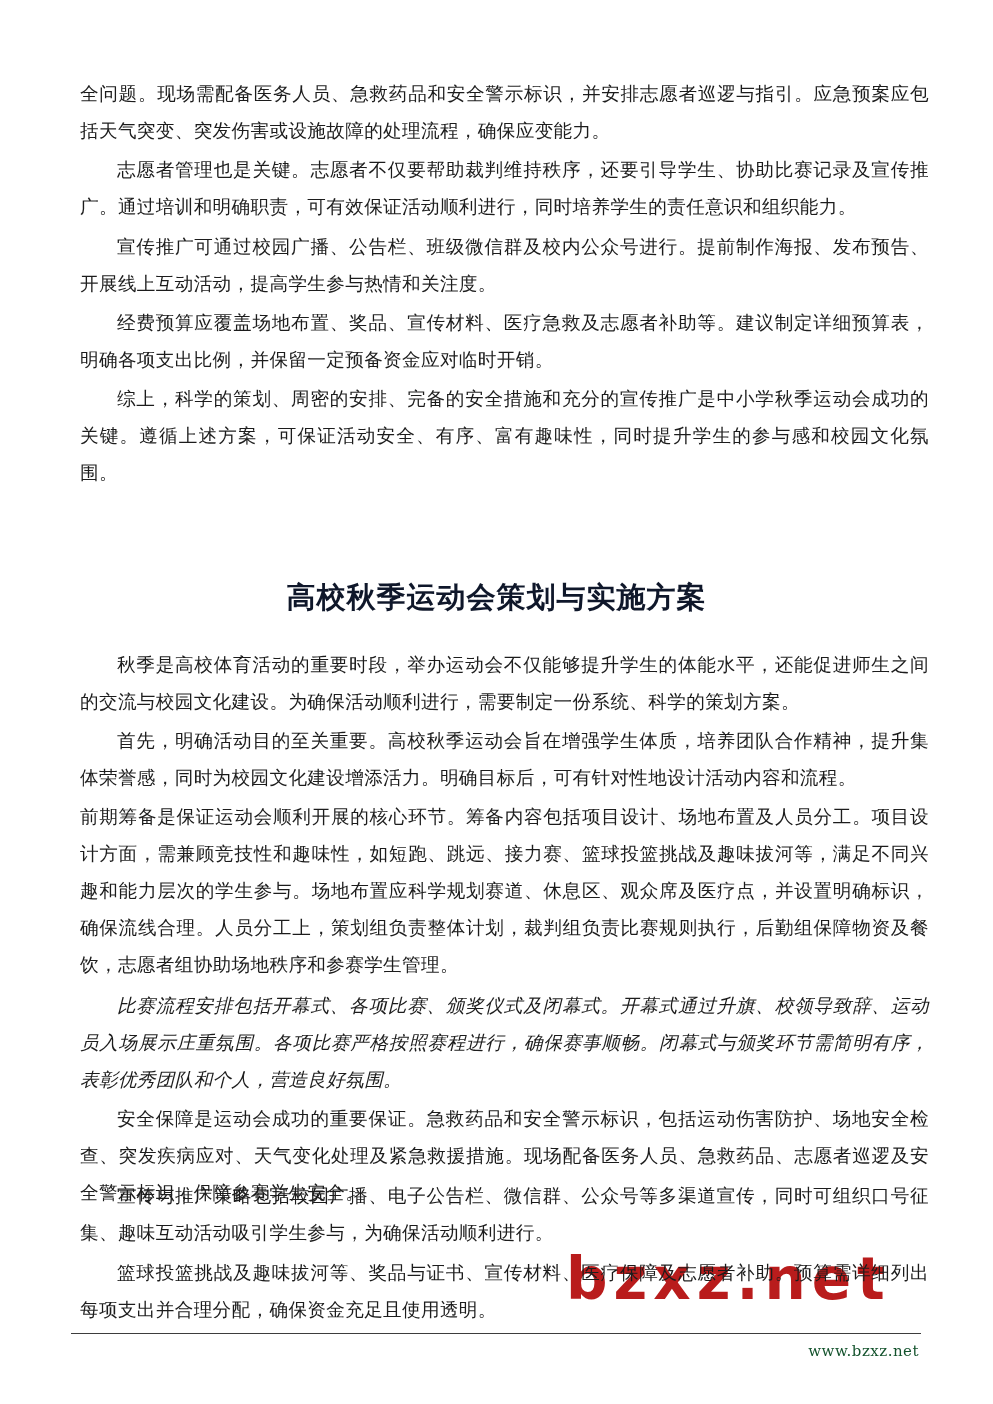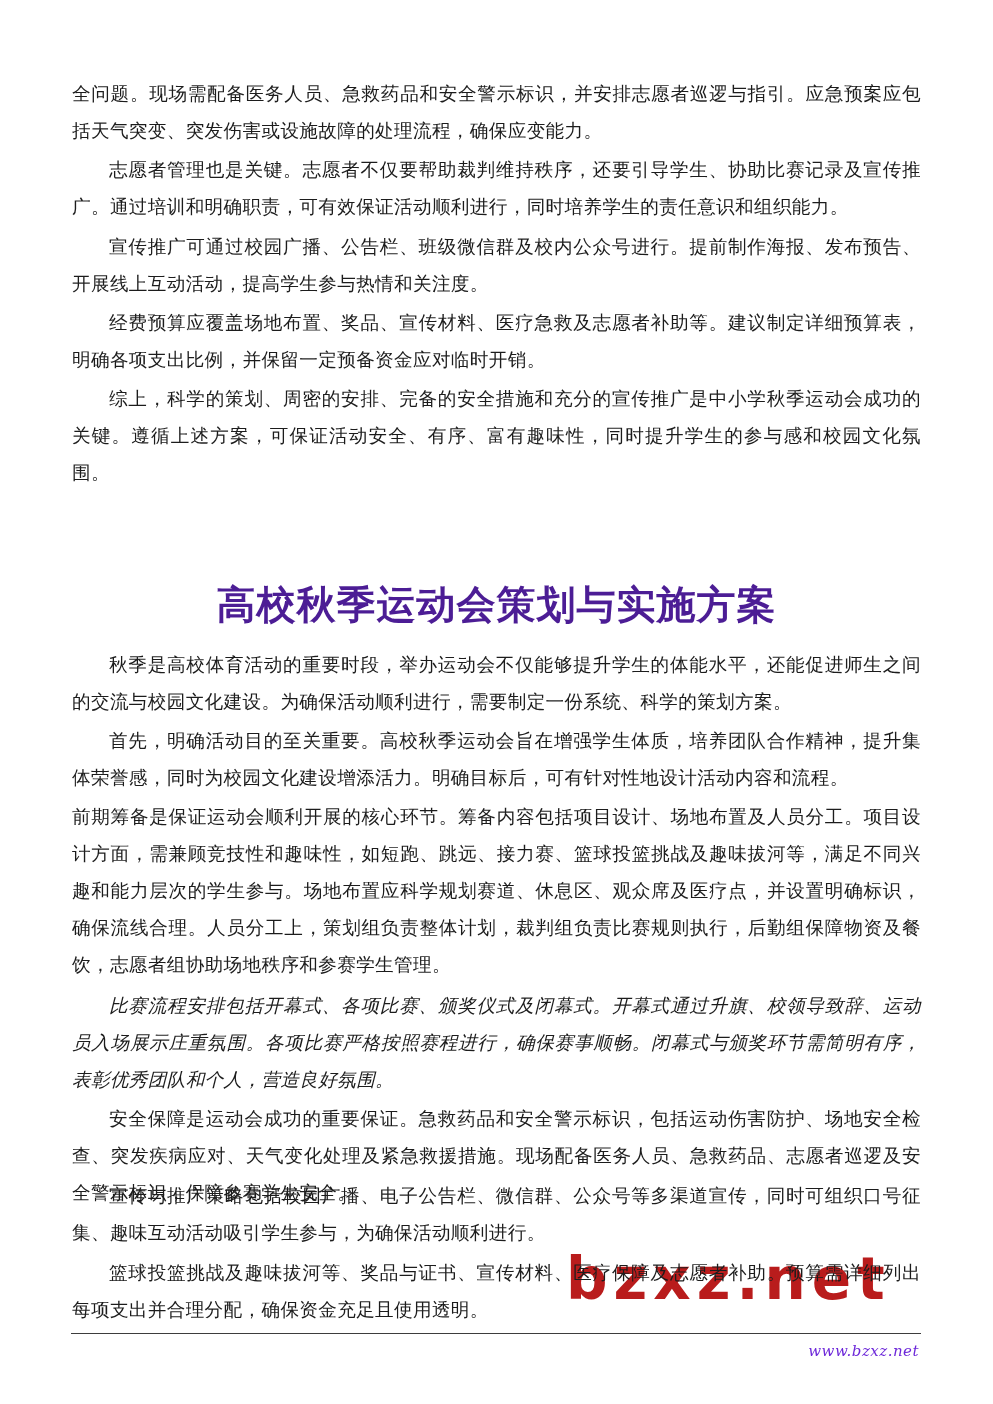--- a/index.html
+++ b/index.html
@@ -16,43 +16,43 @@
       color: #1a1a1a;
     }
     .page {
       position: absolute;
       left: 72px;
       top: 0;
       width: 849px;
     }
     .para {
       position: absolute;
-      left: 0;
+      left: 8px;
       width: 849px;
       margin: 0;
       font-size: 18.6px;
       line-height: 37px;
       letter-spacing: 0.35px;
       text-align: justify;
       text-justify: inter-character;
       color: #1c1c1c;
     }
     .indent { text-indent: 37px; }
     .title {
       position: absolute;
       left: 0;
       width: 849px;
       top: 578px;
       margin: 0;
       text-align: center;
       font-family: "DejaVu Sans", "Liberation Sans", sans-serif;
-      font-size: 39px;
+      font-size: 29px;
       font-weight: bold;
       letter-spacing: 1px;
-      color: #4c1d95;
+      color: #0f172a;
     }
     .watermark {
       position: absolute;
       left: 566px;
       top: 1250px;
       font-family: "DejaVu Sans", "Liberation Sans", sans-serif;
       font-weight: bold;
       font-size: 58px;
       letter-spacing: 6px;
       color: #b91c1c;
@@ -67,24 +67,23 @@
       top: 1333px;
       width: 850px;
       height: 0;
       border-top: 1.5px solid #3d3d3d;
     }
     .footer-url {
       position: absolute;
       right: 74px;
       top: 1342px;
       font-family: "DejaVu Serif", "Liberation Serif", serif;
-      font-style: italic;
       font-size: 15px;
       letter-spacing: 0.5px;
-      color: #6d28d9;
+      color: #14532d;
     }
   </style>
 </head>
 <body>
 
 <div class="watermark">bzxz.net</div>
 
 <div class="page">
 
   <p class="para" style="top:75px;">全问题。现场需配备医务人员、急救药品和安全警示标识，并安排志愿者巡逻与指引。应急预案应包括天气突变、突发伤害或设施故障的处理流程，确保应变能力。</p>

